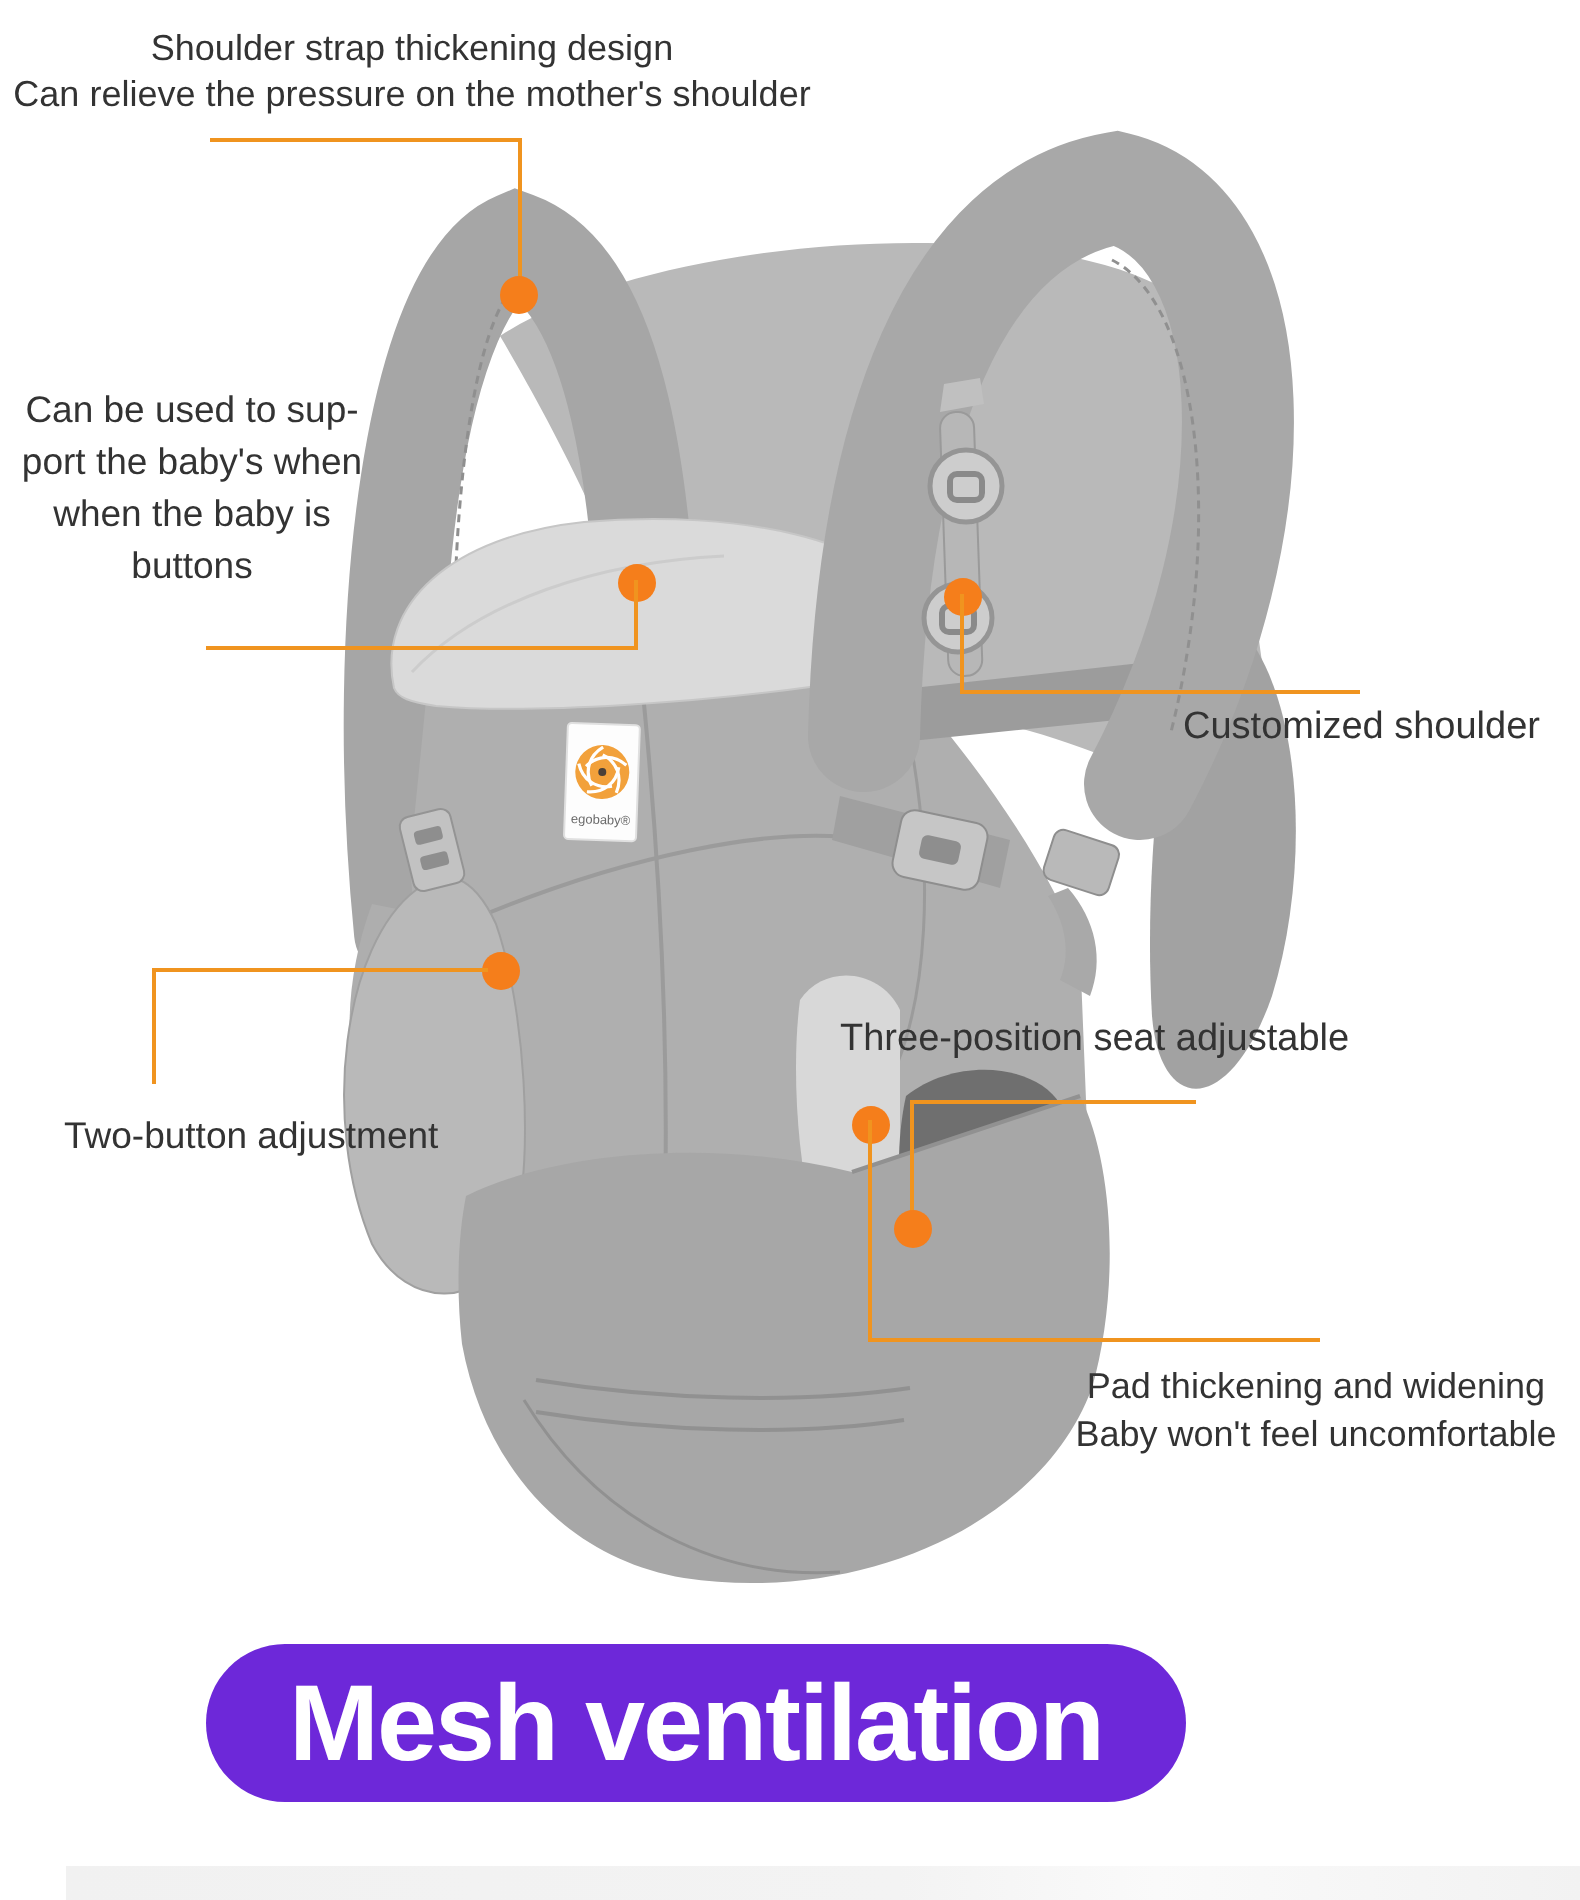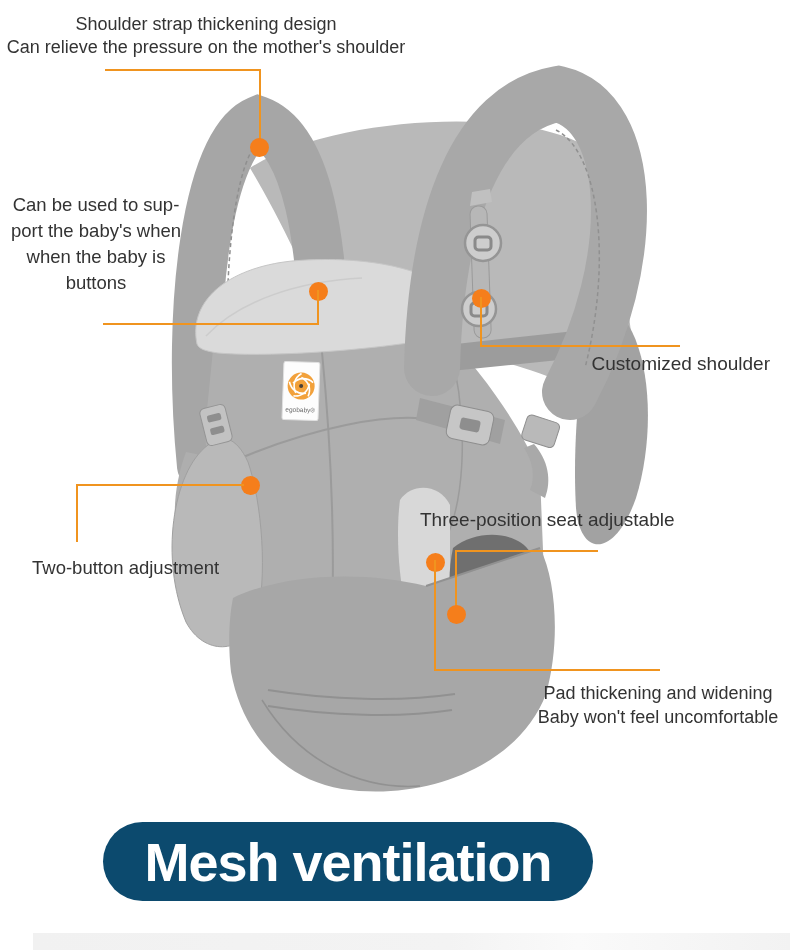--- a/index.html
+++ b/index.html
@@ -14,21 +14,21 @@
   .c-text{position:absolute;color:#333333;font-size:18px;line-height:23px;white-space:nowrap;}
   .t-top{left:6px;top:13px;width:400px;text-align:center;}
   .t-head{left:10px;top:192px;width:172px;text-align:center;font-size:18.5px;line-height:26px;white-space:normal;}
   .t-custom{left:420px;top:352px;width:350px;text-align:right;font-size:19px;}
   .t-three{left:420px;top:508px;width:352px;text-align:left;font-size:19px;}
   .t-two{left:0;top:556px;width:205px;font-size:18.5px;margin-left:32px;}
   .t-pad{left:498px;top:681px;width:320px;text-align:center;line-height:24px;}
   
   .banner{
     position:absolute;left:103px;top:822px;width:490px;height:79px;border-radius:40px;
-    background:#0c4a6e;display:flex;align-items:center;justify-content:center;
+    background:#6d28d9;display:flex;align-items:center;justify-content:center;
   }
   .banner span{color:#ffffff;font-size:54px;font-weight:bold;letter-spacing:-1px;}
   
   .next-strip{
     position:absolute;left:33px;top:933px;width:757px;height:17px;
     background:linear-gradient(90deg,#f1f1f1 0%,#f3f3f3 55%,#fafafa 72%,#f2f2f2 100%);
   }
 </style>
 </head>
 <body>

